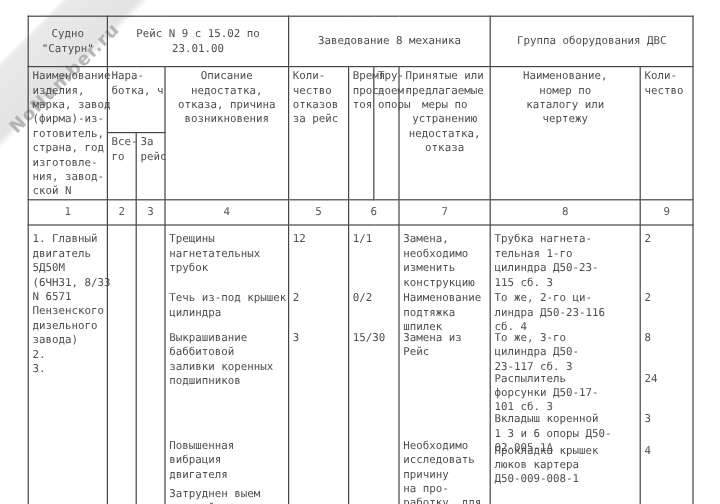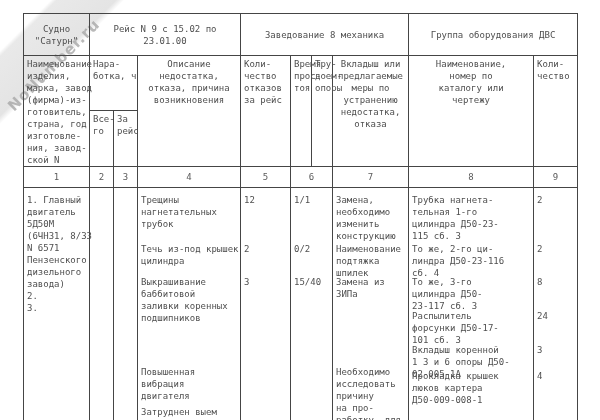--- a/index.html
+++ b/index.html
@@ -81,21 +81,21 @@
       <td rowspan="2">Коли-
 чество
 отказов
 за рейс</td>
       <td rowspan="2">Время
 прос-
 тоя</td>
       <td rowspan="2">Тру-
 доем-
 опоры</td>
-      <td rowspan="2" class="c">Вкладыш или
+      <td rowspan="2" class="c">Принятые или
 предлагаемые
 меры по
 устранению
 недостатка,
 отказа</td>
       <td rowspan="2" class="c">Наименование,
 номер по
 каталогу или
 чертежу</td>
       <td rowspan="2">Коли-
@@ -154,32 +154,32 @@
 при их ремонте из-</div>
       </td>
       <td>
         <div class="e" style="top:6px">12</div>
         <div class="e" style="top:55px">2</div>
         <div class="e" style="top:88px">3</div>
       </td>
       <td colspan="2">
         <div class="e" style="top:6px">1/1</div>
         <div class="e" style="top:55px">0/2</div>
-        <div class="e" style="top:88px">15/40</div>
+        <div class="e" style="top:88px">15/30</div>
       </td>
       <td>
         <div class="e" style="top:6px">Замена,
 необходимо
 изменить
 конструкцию</div>
         <div class="e" style="top:55px">Наименование
 подтяжка
 шпилек</div>
         <div class="e" style="top:88px">Замена из
-ЗИПа</div>
+Рейс</div>
         <div class="e" style="top:178px">Необходимо
 исследовать
 причину
 на про-
 работку, для
 устранения на
 последующих</div>
       </td>
       <td>
         <div class="e" style="top:6px">Трубка нагнета-

